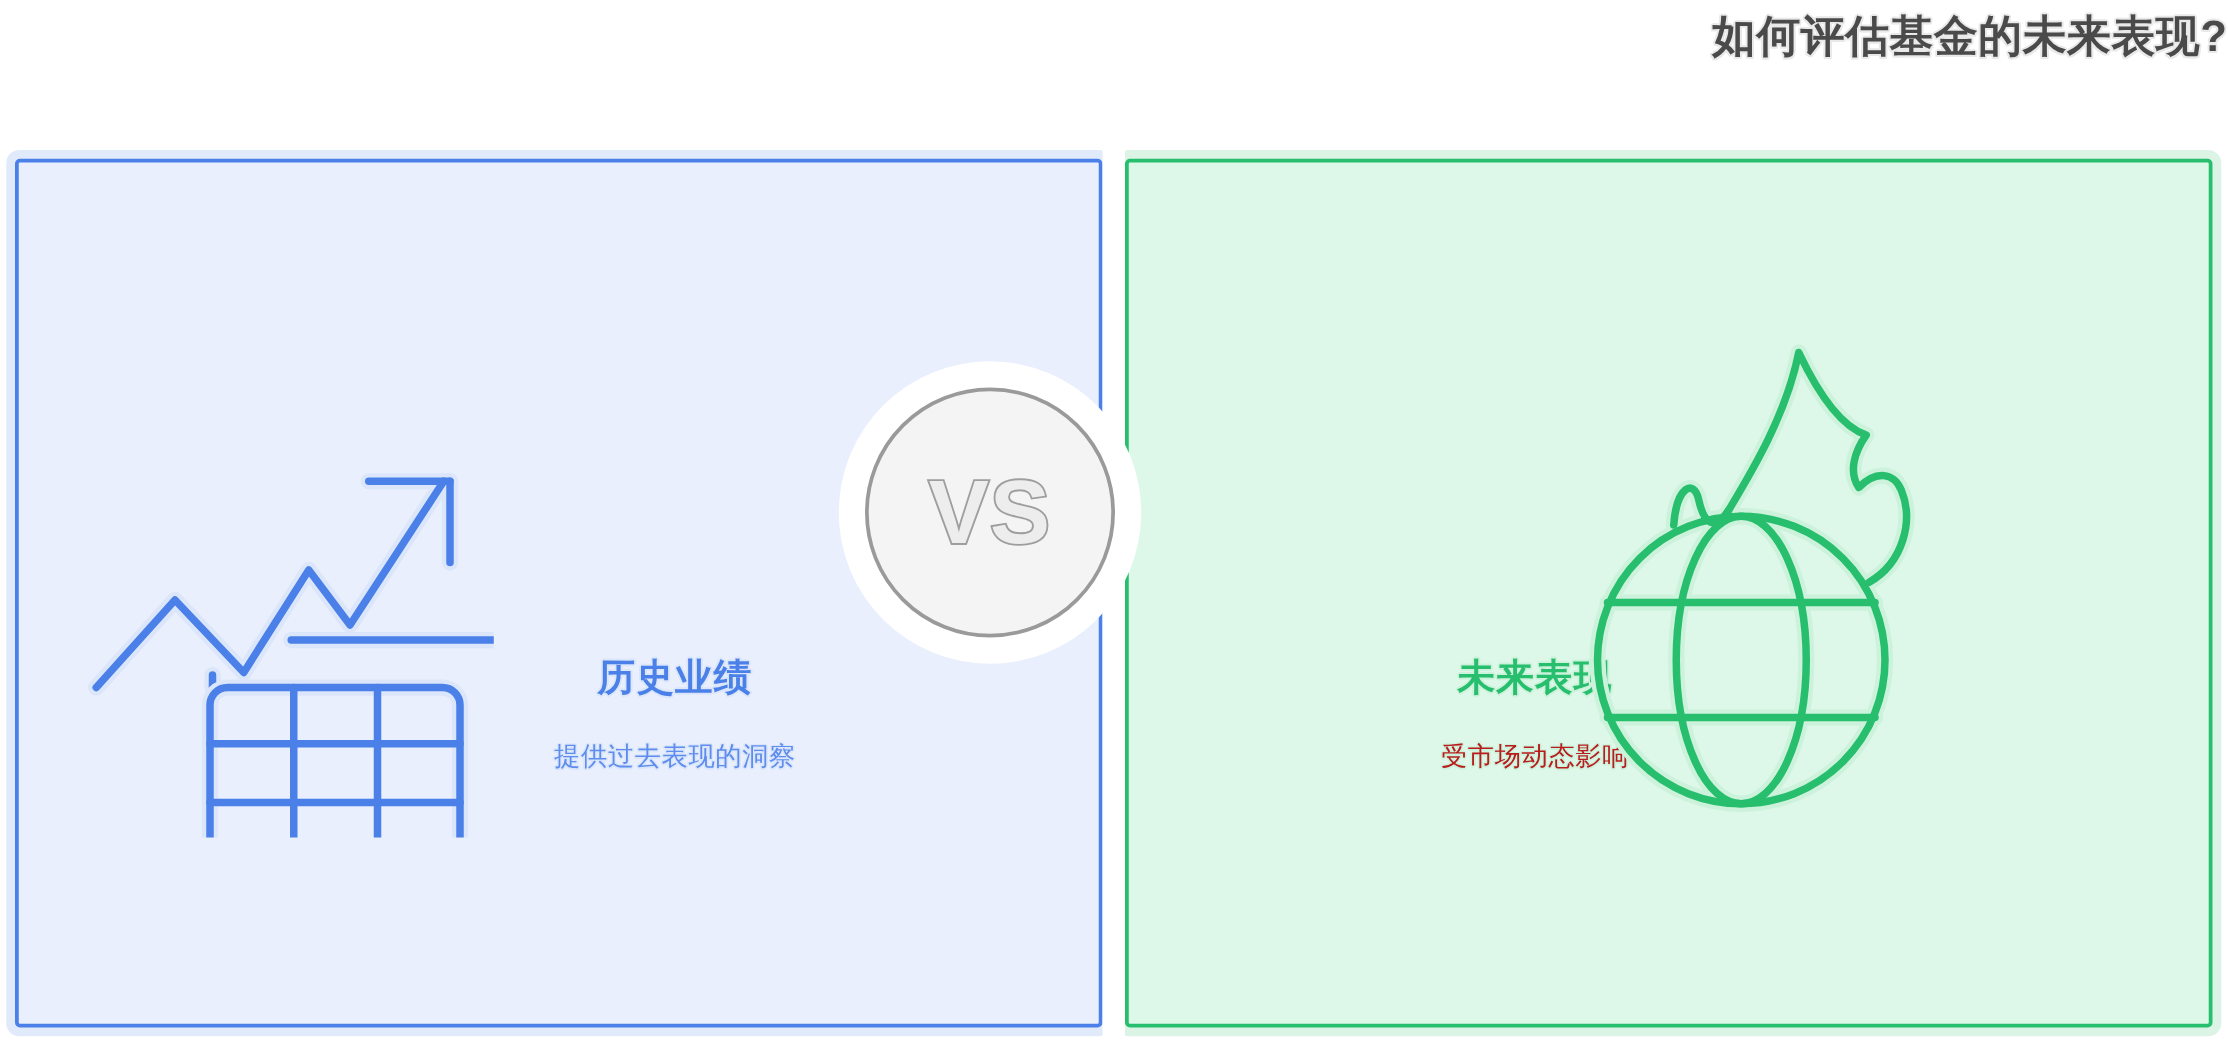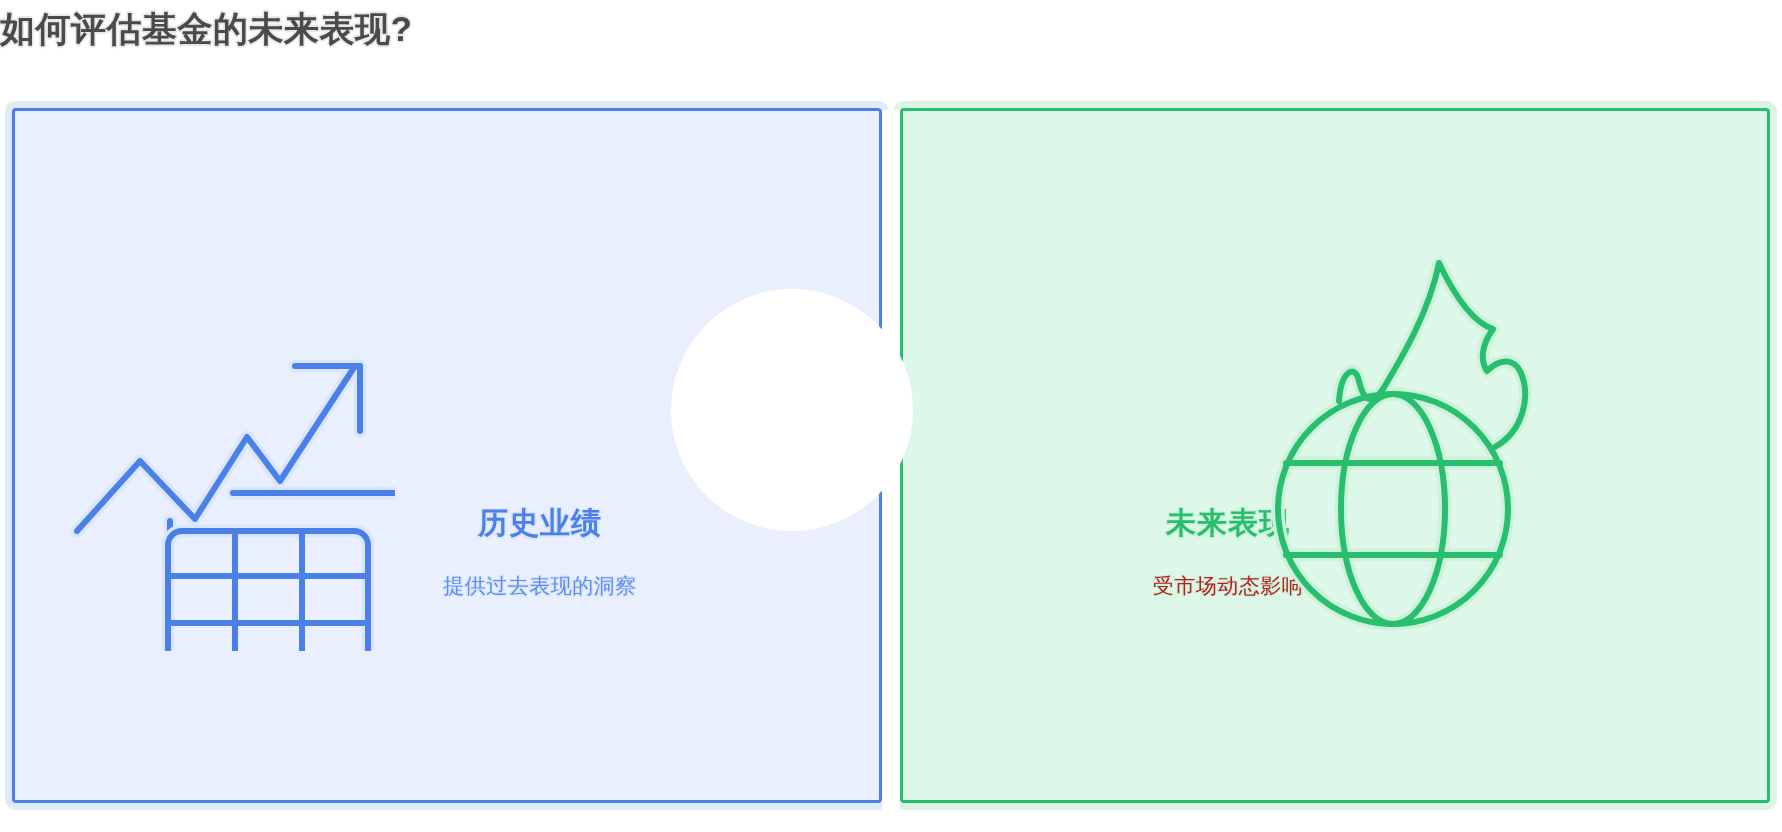--- a/index.html
+++ b/index.html
@@ -21,36 +21,36 @@
     height: 832px;
     background: #ffffff;
   }
 
   
   .title {
     position: absolute;
     left: 0;
     top: 6px;
     width: 1782px;
-    text-align: left;
+    text-align: right;
     font-size: 35px;
     font-weight: bold;
     color: #4a4a4a;
     letter-spacing: 0.5px;
     text-shadow:
        1.6px 0 0 #e9e9e9, -1.6px 0 0 #e9e9e9,
        0 1.6px 0 #e9e9e9, 0 -1.6px 0 #e9e9e9,
        1.2px 1.2px 0 #e9e9e9, -1.2px 1.2px 0 #e9e9e9,
        1.2px -1.2px 0 #e9e9e9, -1.2px -1.2px 0 #e9e9e9;
   }
 
   
   .panel {
     position: absolute;
-    top: 108px;
+    top: 127px;
     height: 695px;
     box-sizing: border-box;
     border-radius: 4px;
   }
   .panel-left {
     left: 12px;
     width: 870px;
     background: #e9effd;
     border: 3px solid #4a80e8;
     box-shadow: 0 0 0 7px rgba(74,128,232,0.17);
@@ -251,15 +251,18 @@
         <path d="M140,158 C158,128 186,82 196,32 C214,70 232,92 250,98 C240,112 236,128 244,140
                  C258,126 272,128 278,142 C288,166 280,200 252,216"></path>
       </g>
     </svg>
   </div>
 
   <div class="seam"></div>
 
   <div class="vs-wrap">
     <div class="vs-ring"></div>
+    <div class="vs-circle">
+      <span class="vs-text">VS</span>
+    </div>
   </div>
 
 </div>
 
 </body></html>

